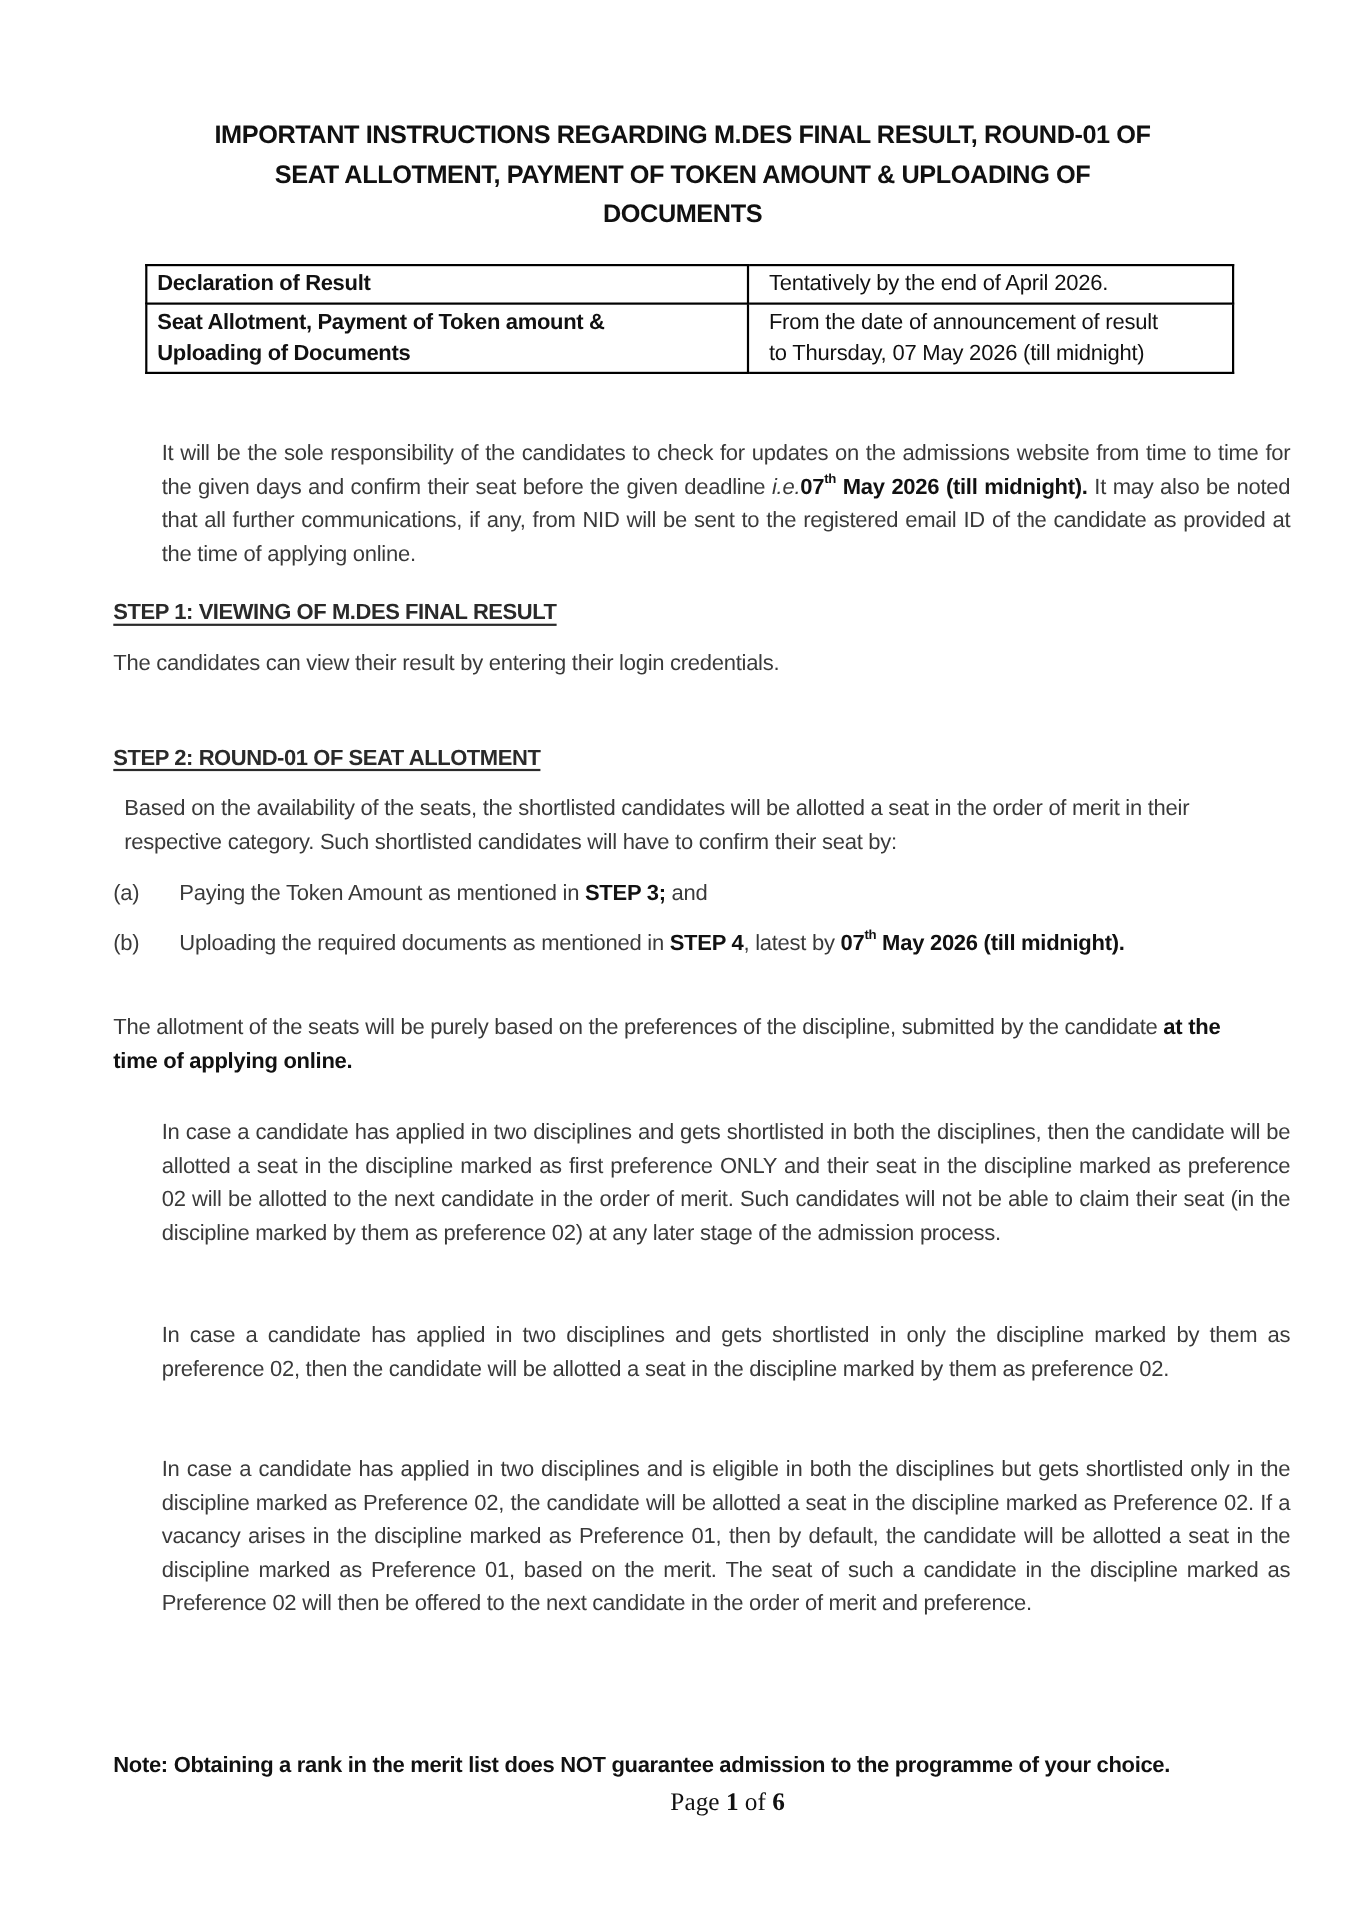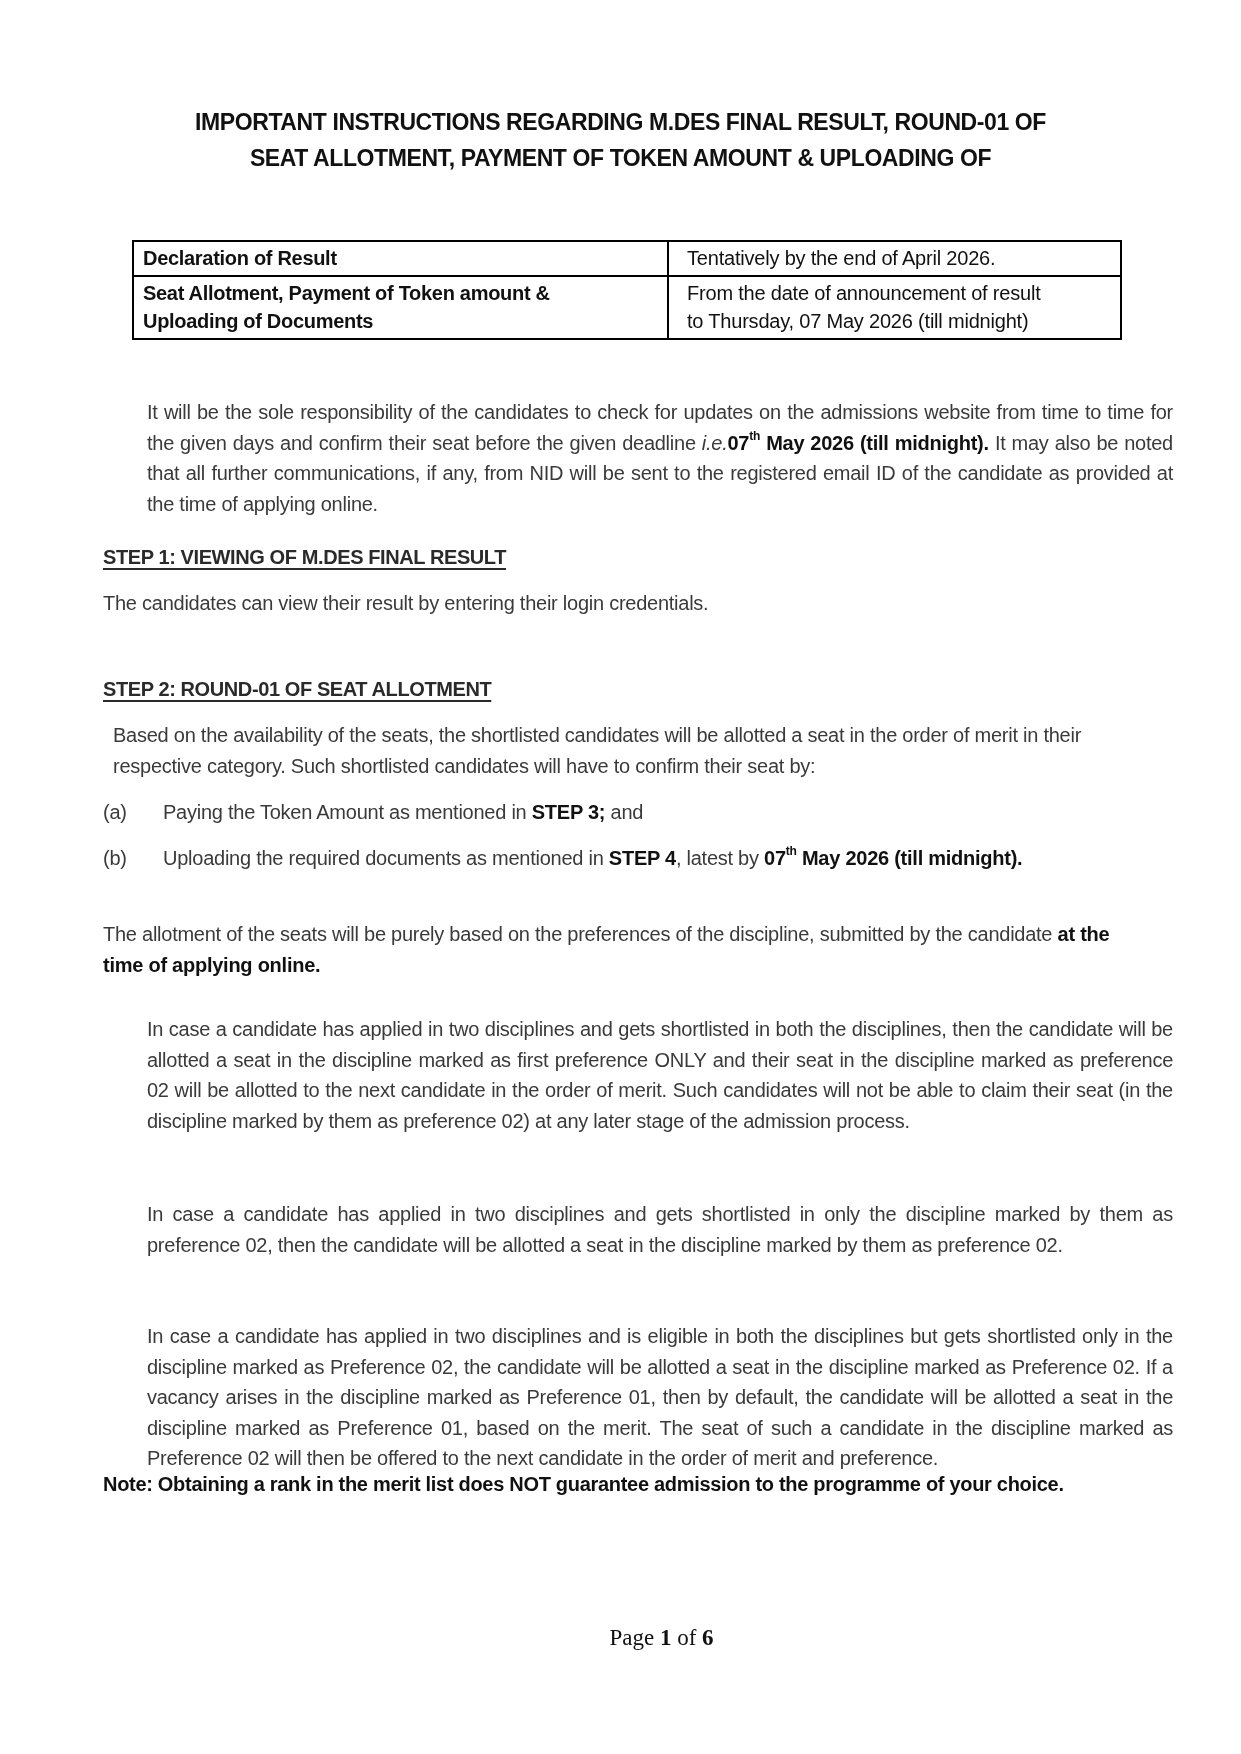--- a/index.html
+++ b/index.html
@@ -14,21 +14,21 @@
     position: absolute; left: 130px; top: 104px; width: 981px;
     text-align: center; font-weight: bold; font-size: 23px; line-height: 36px;
     color: #111111; letter-spacing: -0.4px;
   }
 
   table.sched {
     position: absolute; left: 132px; top: 240px; width: 990px;
     border-collapse: collapse; font-size: 20px; color: #111;
   }
   table.sched td {
-    border: 2px solid #000; padding: 2px 0 3px 9px; vertical-align: top; line-height: 28px;
+    border: 2px solid #000; padding: 2px 12px 3px 9px; vertical-align: top; line-height: 28px;
   }
   table.sched td.lbl { font-weight: bold; width: 524px; letter-spacing: -0.3px; }
   table.sched td.val { padding-left: 18px; letter-spacing: -0.2px; }
 
   .para {
     position: absolute; left: 103px; width: 1026px;
     font-size: 20px; line-height: 30.5px; color: #3a3a3a; letter-spacing: -0.25px;
   }
   .para.justify { text-align: justify; margin-left: 44px; }
   .para b { color: #111; }
@@ -59,20 +59,21 @@
   .footer b { font-weight: bold; }
 </style>
 </head>
 <body>
 
 <div class="page">
 
   <div class="title">
     <div>IMPORTANT INSTRUCTIONS REGARDING M.DES FINAL RESULT, ROUND-01 OF</div>
     <div>SEAT ALLOTMENT, PAYMENT OF TOKEN AMOUNT &amp; UPLOADING OF</div>
+    <div>DOCUMENTS</div>
   </div>
 
   <table class="sched">
     <tbody>
         <tr>
       <td class="lbl">Declaration of Result</td>
       <td class="val">Tentatively by the end of April 2026.</td>
     </tr>
     <tr>
       <td class="lbl">
@@ -106,17 +107,17 @@
   </div>
 
   <div class="para" style="top:919px;"><span>The allotment of the seats will be purely based on the preferences of the discipline, submitted by the candidate </span><b>at the time of applying online.</b></div>
 
   <div class="para justify" style="top:1014px;">In case a candidate has applied in two disciplines and gets shortlisted in both the disciplines, then the candidate will be allotted a seat in the discipline marked as first preference ONLY and their seat in the discipline marked as preference 02 will be allotted to the next candidate in the order of merit. Such candidates will not be able to claim their seat (in the discipline marked by them as preference 02) at any later stage of the admission process.</div>
 
   <div class="para justify" style="top:1199px;">In case a candidate has applied in two disciplines and gets shortlisted in only the discipline marked by them as preference 02, then the candidate will be allotted a seat in the discipline marked by them as preference 02.</div>
 
   <div class="para justify" style="top:1321px;">In case a candidate has applied in two disciplines and is eligible in both the disciplines but gets shortlisted only in the discipline marked as Preference 02, the candidate will be allotted a seat in the discipline marked as Preference 02. If a vacancy arises in the discipline marked as Preference 01, then by default, the candidate will be allotted a seat in the discipline marked as Preference 01, based on the merit. The seat of such a candidate in the discipline marked as Preference 02 will then be offered to the next candidate in the order of merit and preference.</div>
 
-  <div class="note" style="top:1469px;">Note: Obtaining a rank in the merit list does NOT guarantee admission to the programme of your choice.</div>
+  <div class="note" style="top:1590px;">Note: Obtaining a rank in the merit list does NOT guarantee admission to the programme of your choice.</div>
 
   <div class="footer"><span>Page </span><b>1</b><span> of </span><b>6</b></div>
 
 </div>
 
 </body></html>

